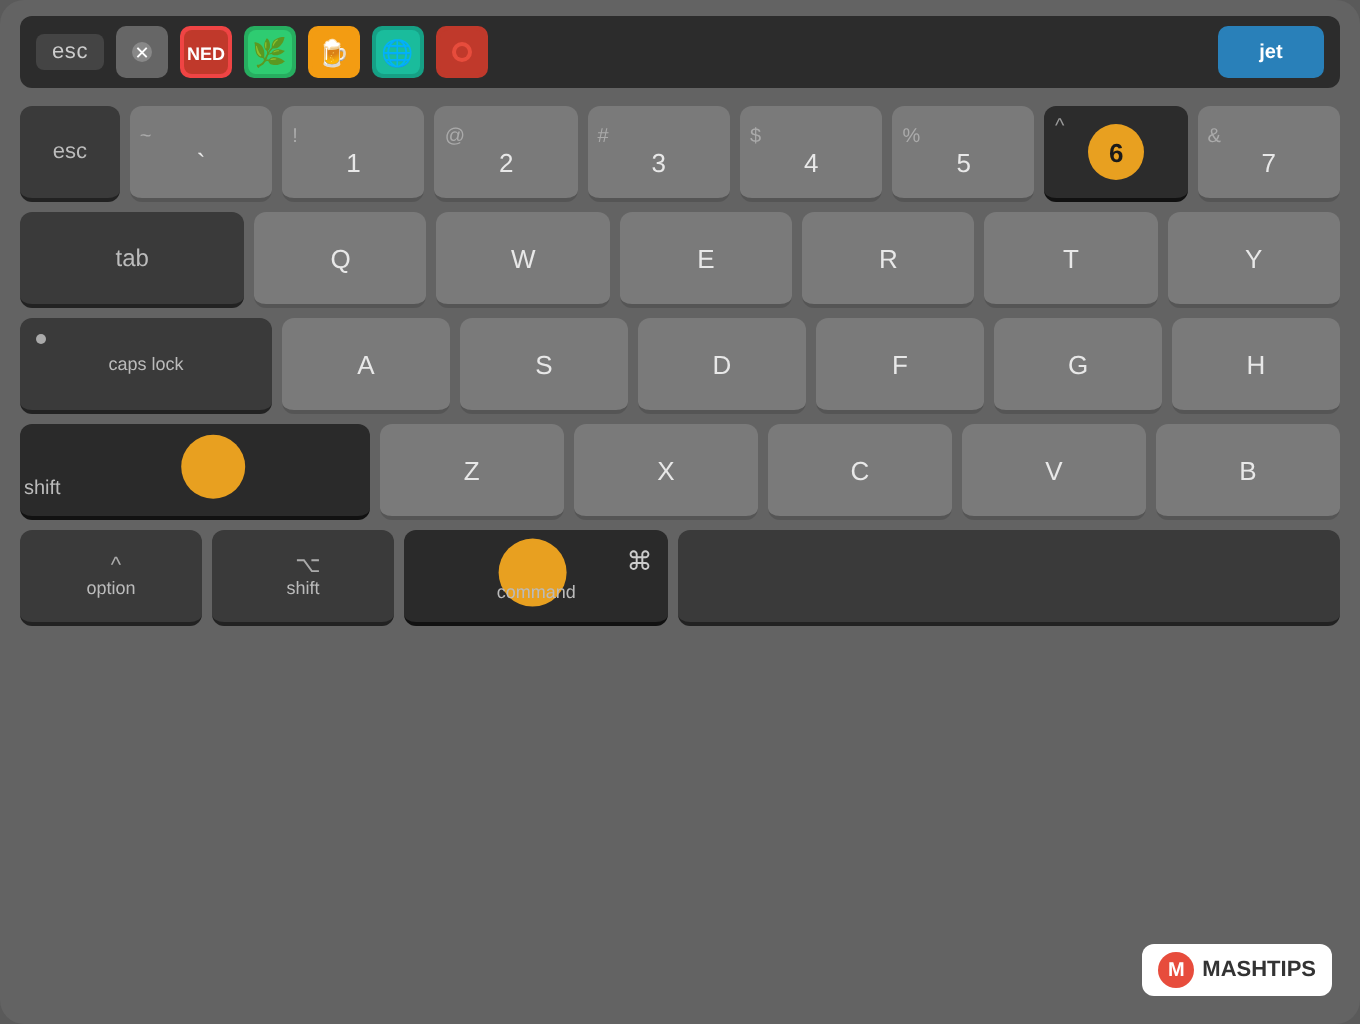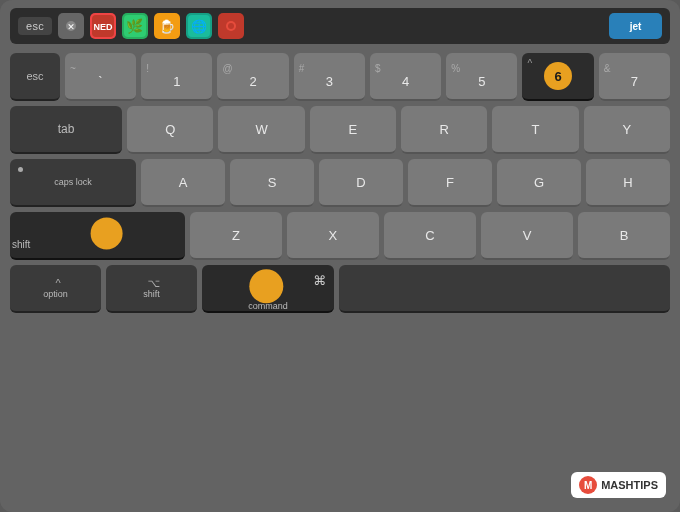--- a/index.html
+++ b/index.html
@@ -375,21 +375,21 @@
       <span class="key-label" style="font-size:9px;">option</span>
     </div>
     <div class="key opt-key dark">
       <span class="key-top" style="align-self:center;font-size:11px;">⌥</span>
       <span class="key-label" style="font-size:9px;">shift</span>
     </div>
 
     <div class="key cmd-key highlighted" style="position:relative;background:#2a2a2a;border-bottom:2px solid #111;">
       <span style="position:absolute;top:8px;right:8px;font-size:13px;color:#ccc;">⌘</span>
       <div class="orange-dot" style="width:34px;height:34px;position:absolute;top:50%;left:50%;transform:translate(-55%,-55%);"></div>
-      <span style="position:absolute;bottom:0;left:50%;transform:translateX(-50%);font-size:9px;color:#bbb;">command</span>
+      <span style="position:absolute;bottom:10px;left:50%;transform:translateX(-50%);font-size:9px;color:#bbb;">command</span>
     </div>
     <div class="key space-key dark">
     </div>
   </div>
 
 </div>
 
 <div class="mashtips-badge">
   <div class="mashtips-m">
     <span>M</span>

